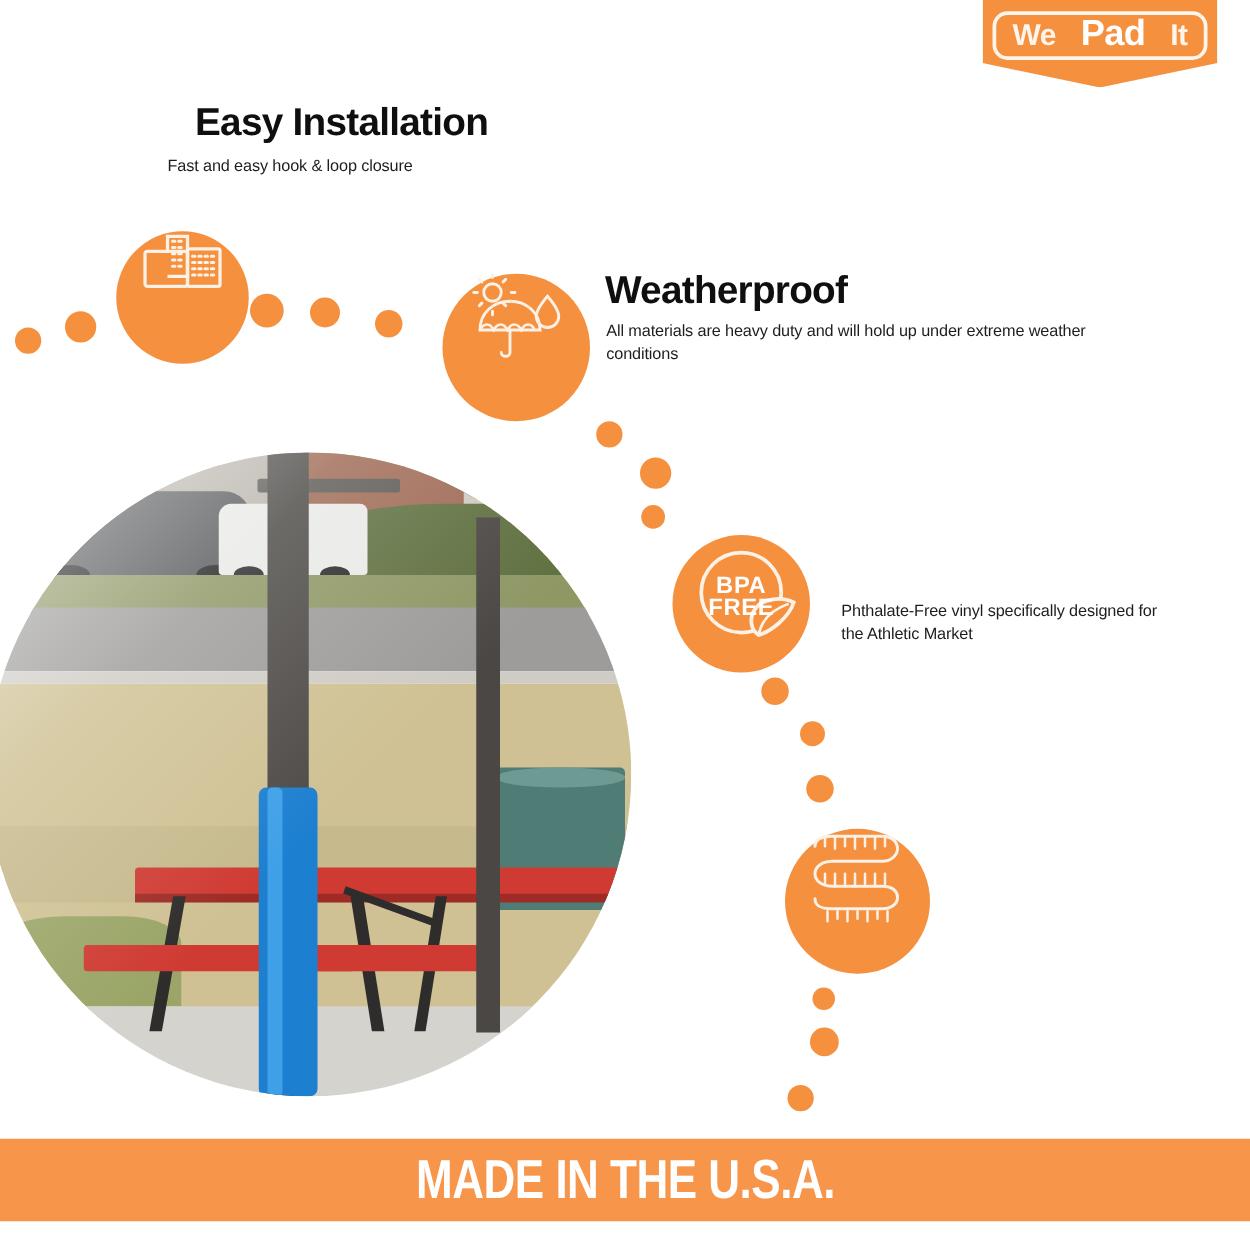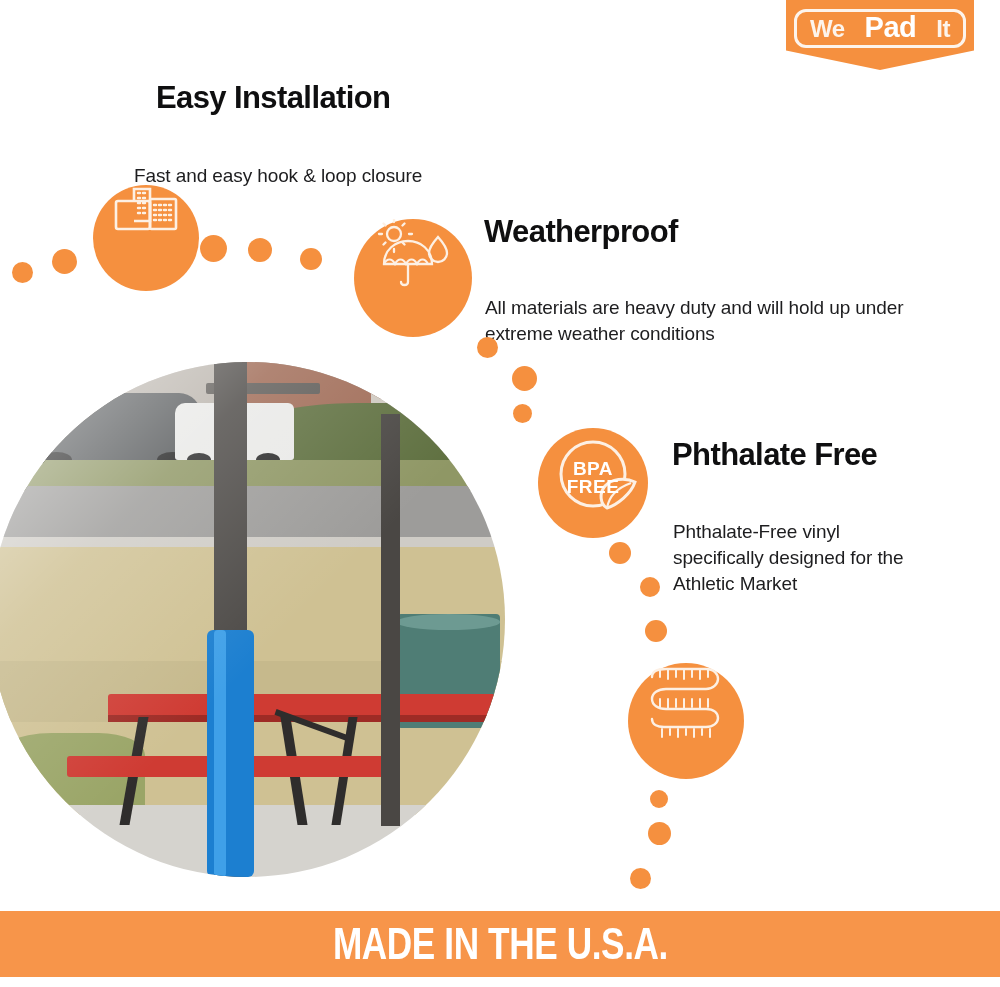--- a/index.html
+++ b/index.html
@@ -33,23 +33,22 @@
   .logo-it{font-size:24px;font-weight:bold;color:#fdf4ec;letter-spacing:-0.5px;margin-left:1px;}
 
   
   .feature-title{
     position:absolute;
     font-size:31px;font-weight:bold;color:#0f0f10;
     letter-spacing:-0.6px;white-space:nowrap;
   }
   .feature-desc{
     position:absolute;
-    font-size:19px;color:#1d1d1f;line-height:1.38;
+    font-size:13px;color:#1d1d1f;line-height:1.38;
     letter-spacing:-0.1px;
-    margin-top:39px;
   }
 
   #t-easy{left:133px;top:80px;margin-left:23px;}
   #d-easy{left:134px;top:124px;width:420px;}
 
   #t-weather{left:484px;top:214px;}
   #d-weather{left:485px;top:256px;width:420px;}
 
   #t-phthalate{left:672px;top:437px;}
   #d-phthalate{left:673px;top:480px;width:260px;}
@@ -140,21 +139,20 @@
       <span class="logo-it">It</span>
     </div>
   </div>
 
   <div class="feature-title" id="t-easy">Easy Installation</div>
   <div class="feature-desc" id="d-easy">Fast and easy hook &amp; loop closure</div>
 
   <div class="feature-title" id="t-weather">Weatherproof</div>
   <div class="feature-desc" id="d-weather">All materials are heavy duty and will hold up under extreme weather conditions</div>
 
-  <div class="feature-title" id="t-phthalate">Phthalate Free</div>
   <div class="feature-desc" id="d-phthalate">Phthalate-Free vinyl specifically designed for the Athletic Market</div>
 
 
   <div class="photo-circle">
     <div class="photo-scene">
       <div class="sky"></div>
       <div class="building"></div>
       <div class="building2"></div>
       <div class="hedge"></div>
       <div class="car-dark"></div>

